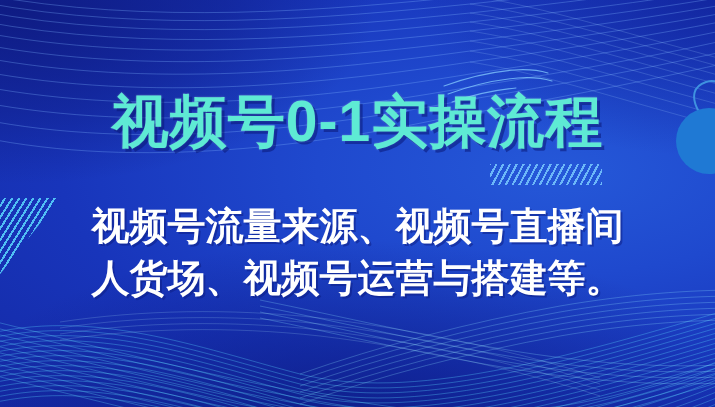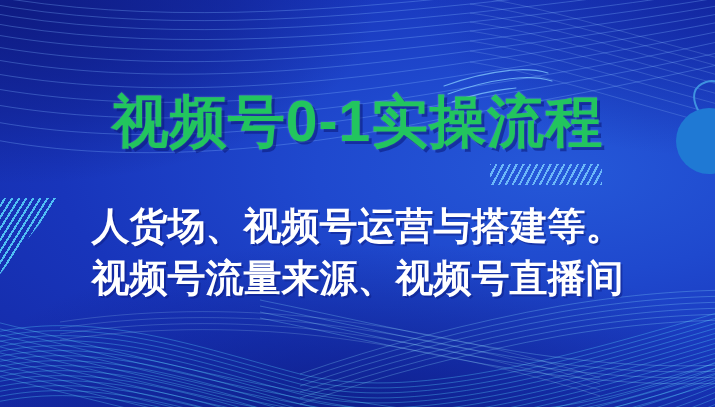--- a/index.html
+++ b/index.html
@@ -37,21 +37,21 @@
   #title-block {
     position: absolute;
     left: 0;
     right: 0;
     top: 92px;
     text-align: center;
     z-index: 8;
   }
   #title-text {
     display: inline-block;
-    color: #22c55e;
+    color: #5eead4;
     font-size: 57px;
     line-height: 1.02;
     font-weight: 700;
     letter-spacing: 1px;
     text-shadow: 3px 3px 0 rgba(10,24,120,0.55), 0 0 2px rgba(255,255,255,0.35);
     white-space: nowrap;
   }
   #subtitle-block {
     position: absolute;
     left: 0;
@@ -214,17 +214,17 @@
       <path d="M60,334 C140,322 230,320 320,330 C420,342 520,364 600,390"></path>
       <path d="M60,340 C140,328 230,326 320,336 C420,348 520,370 600,396"></path>
     </g>
   </svg>
 
   <div id="title-block">
     <span id="title-text">视频号0-1实操流程</span>
   </div>
 
   <div id="subtitle-block">
+    <span class="subtitle-line">视频号流量来源、视频号直播间</span>
     <span class="subtitle-line">人货场、视频号运营与搭建等。</span>
-    <span class="subtitle-line">视频号流量来源、视频号直播间</span>
   </div>
 
 </div>
 
 </body></html>

